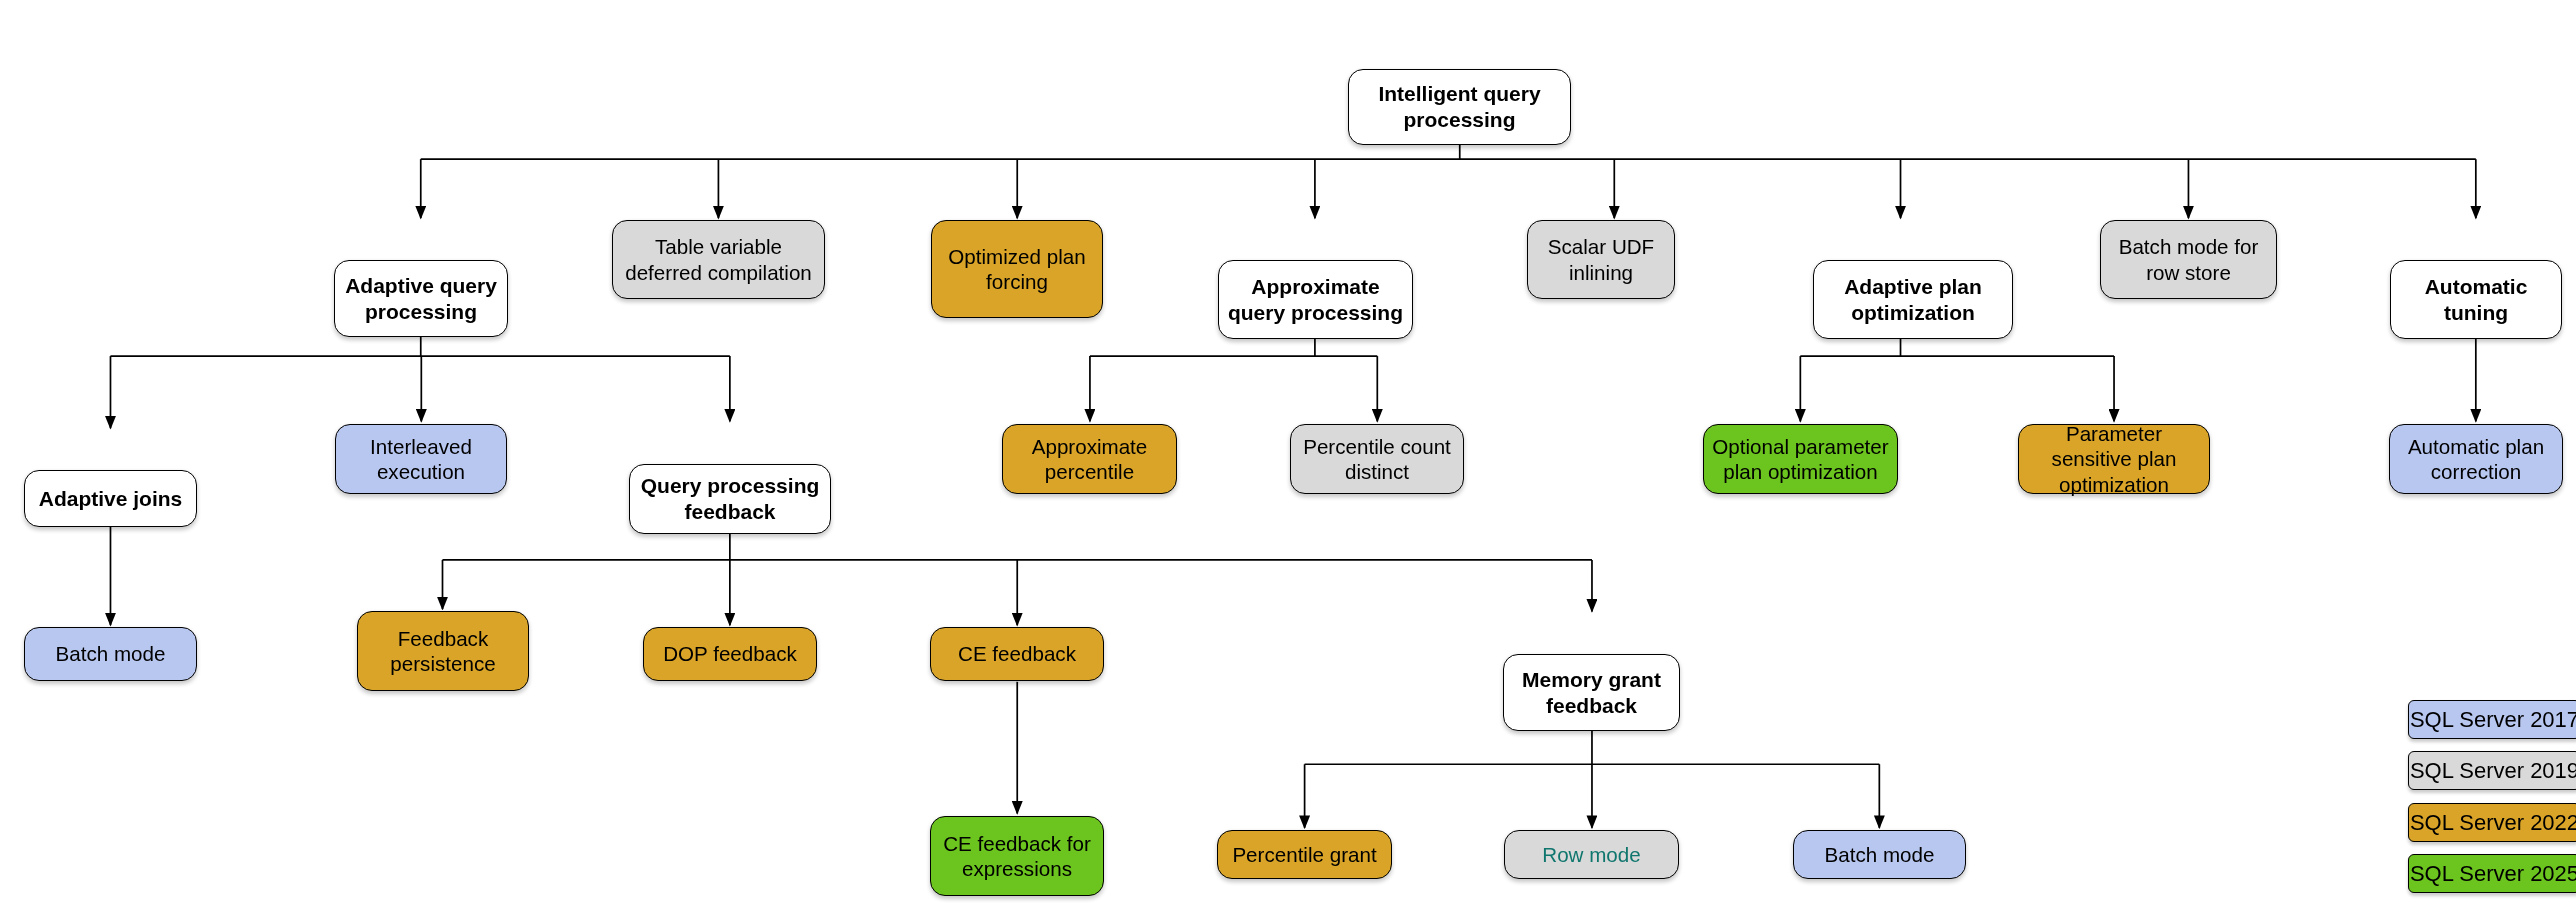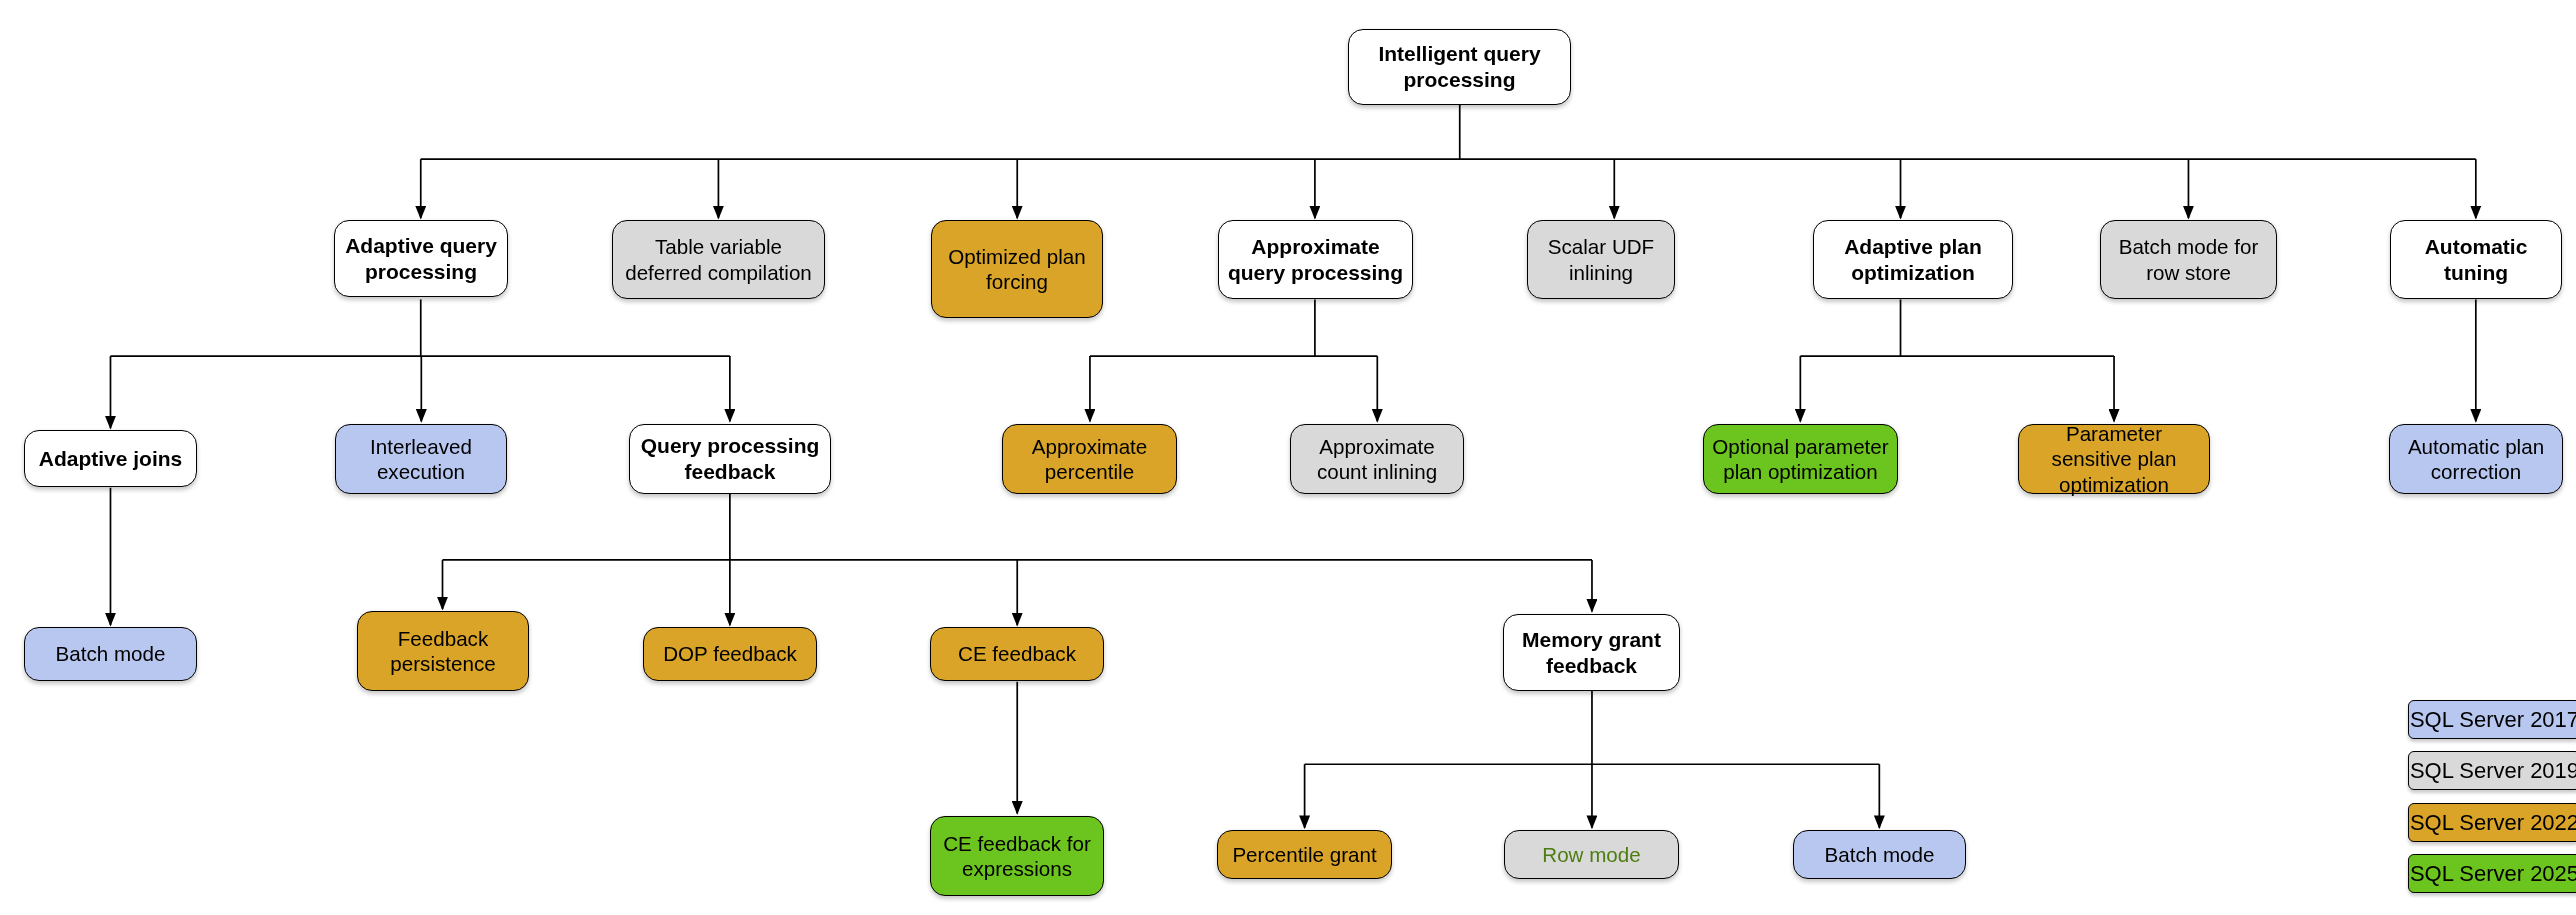--- a/index.html
+++ b/index.html
@@ -28,20 +28,21 @@
     background: #ffffff;
     color: #000000;
     font-size: 20.6px;
     line-height: 1.22;
     padding: 1.1px 8px;
     box-shadow: 0 2.9px 4px rgba(0,0,0,0.22);
   }
   .node.cat-root, .node.cat-group {
     font-weight: bold;
     font-size: 21px;
+    margin-top: 40px;
   }
   .legend-item {
     position: absolute;
     display: flex;
     align-items: center;
     justify-content: center;
     box-sizing: border-box;
     border: 1.7px solid #000000;
     border-radius: 6px;
     color: #000000;
@@ -108,32 +109,32 @@
       <div class="node cat-sql2022" style="left: 931px; top: 220px; width: 172px; height: 98px; background: rgb(217, 164, 39); border-color: rgb(0, 0, 0); color: rgb(0, 0, 0);">Optimized plan forcing</div>
       <div class="node cat-group" style="left: 1218px; top: 220px; width: 195px; height: 79px; background: rgb(255, 255, 255); border-color: rgb(0, 0, 0); color: rgb(0, 0, 0);">Approximate query processing</div>
       <div class="node cat-sql2019" style="left: 1527px; top: 220px; width: 148px; height: 79px; background: rgb(217, 217, 217); border-color: rgb(0, 0, 0); color: rgb(0, 0, 0);">Scalar UDF inlining</div>
       <div class="node cat-group" style="left: 1813px; top: 220px; width: 200px; height: 79px; background: rgb(255, 255, 255); border-color: rgb(0, 0, 0); color: rgb(0, 0, 0);">Adaptive plan optimization</div>
       <div class="node cat-sql2019" style="left: 2100px; top: 220px; width: 177px; height: 79px; background: rgb(217, 217, 217); border-color: rgb(0, 0, 0); color: rgb(0, 0, 0);">Batch mode for row store</div>
       <div class="node cat-group" style="left: 2390px; top: 220px; width: 172px; height: 79px; background: rgb(255, 255, 255); border-color: rgb(0, 0, 0); color: rgb(0, 0, 0);">Automatic tuning</div>
       <div class="node cat-group" style="left: 24px; top: 430px; width: 173px; height: 57px; background: rgb(255, 255, 255); border-color: rgb(0, 0, 0); color: rgb(0, 0, 0);">Adaptive joins</div>
       <div class="node cat-sql2017" style="left: 335px; top: 424px; width: 172px; height: 70px; background: rgb(184, 199, 240); border-color: rgb(0, 0, 0); color: rgb(0, 0, 0);">Interleaved execution</div>
       <div class="node cat-group" style="left: 629px; top: 424px; width: 202px; height: 70px; background: rgb(255, 255, 255); border-color: rgb(0, 0, 0); color: rgb(0, 0, 0);">Query processing feedback</div>
       <div class="node cat-sql2022" style="left: 1002px; top: 424px; width: 175px; height: 70px; background: rgb(217, 164, 39); border-color: rgb(0, 0, 0); color: rgb(0, 0, 0);">Approximate percentile</div>
-      <div class="node cat-sql2019" style="left: 1290px; top: 424px; width: 174px; height: 70px; background: rgb(217, 217, 217); border-color: rgb(0, 0, 0); color: rgb(0, 0, 0);">Approximate count inlining</div>
+      <div class="node cat-sql2019" style="left: 1290px; top: 424px; width: 174px; height: 70px; background: rgb(217, 217, 217); border-color: rgb(0, 0, 0); color: rgb(0, 0, 0);">Percentile count distinct</div>
       <div class="node cat-sql2025" style="left: 1703px; top: 424px; width: 195px; height: 70px; background: rgb(108, 196, 30); border-color: rgb(0, 0, 0); color: rgb(0, 0, 0);">Optional parameter plan optimization</div>
       <div class="node cat-sql2022" style="left: 2018px; top: 424px; width: 192px; height: 70px; background: rgb(217, 164, 39); border-color: rgb(0, 0, 0); color: rgb(0, 0, 0);">Parameter sensitive plan optimization</div>
       <div class="node cat-sql2017" style="left: 2389px; top: 424px; width: 174px; height: 70px; background: rgb(184, 199, 240); border-color: rgb(0, 0, 0); color: rgb(0, 0, 0);">Automatic plan correction</div>
       <div class="node cat-sql2017" style="left: 24px; top: 627px; width: 173px; height: 54px; background: rgb(184, 199, 240); border-color: rgb(0, 0, 0); color: rgb(0, 0, 0);">Batch mode</div>
       <div class="node cat-sql2022" style="left: 357px; top: 611px; width: 172px; height: 80px; background: rgb(217, 164, 39); border-color: rgb(0, 0, 0); color: rgb(0, 0, 0);">Feedback persistence</div>
       <div class="node cat-sql2022" style="left: 643px; top: 627px; width: 174px; height: 54px; background: rgb(217, 164, 39); border-color: rgb(0, 0, 0); color: rgb(0, 0, 0);">DOP feedback</div>
       <div class="node cat-sql2022" style="left: 930px; top: 627px; width: 174px; height: 54px; background: rgb(217, 164, 39); border-color: rgb(0, 0, 0); color: rgb(0, 0, 0);">CE feedback</div>
       <div class="node cat-group" style="left: 1503px; top: 614px; width: 177px; height: 77px; background: rgb(255, 255, 255); border-color: rgb(0, 0, 0); color: rgb(0, 0, 0);">Memory grant feedback</div>
       <div class="node cat-sql2025" style="left: 930px; top: 816px; width: 174px; height: 80px; background: rgb(108, 196, 30); border-color: rgb(0, 0, 0); color: #000000;">CE feedback for expressions</div>
       <div class="node cat-sql2022" style="left: 1217px; top: 830px; width: 175px; height: 49px; background: rgb(217, 164, 39); border-color: rgb(0, 0, 0); color: rgb(0, 0, 0);">Percentile grant</div>
-      <div class="node cat-sql2019" style="left: 1504px; top: 830px; width: 175px; height: 49px; background: rgb(217, 217, 217); border-color: rgb(0, 0, 0); color: #4d7c0f;">Row mode</div>
+      <div class="node cat-sql2019" style="left: 1504px; top: 830px; width: 175px; height: 49px; background: rgb(217, 217, 217); border-color: rgb(0, 0, 0); color: #0f766e;">Row mode</div>
       <div class="node cat-sql2017" style="left: 1793px; top: 830px; width: 173px; height: 49px; background: rgb(184, 199, 240); border-color: rgb(0, 0, 0); color: rgb(0, 0, 0);">Batch mode</div>
     </div>
   <div id="legend-layer">
       <div class="legend-item" style="left: 2389px; top: 700px; width: 173px; height: 39px; background: rgb(184, 199, 240); border-color: rgb(0, 0, 0); color: rgb(0, 0, 0);">SQL Server 2017</div>
       <div class="legend-item" style="left: 2389px; top: 751px; width: 173px; height: 39px; background: rgb(217, 217, 217); border-color: rgb(0, 0, 0); color: rgb(0, 0, 0);">SQL Server 2019</div>
       <div class="legend-item" style="left: 2389px; top: 803px; width: 173px; height: 39px; background: rgb(217, 164, 39); border-color: rgb(0, 0, 0); color: rgb(0, 0, 0);">SQL Server 2022</div>
       <div class="legend-item" style="left: 2389px; top: 854px; width: 173px; height: 39px; background: rgb(108, 196, 30); border-color: rgb(0, 0, 0); color: rgb(0, 0, 0);">SQL Server 2025</div>
     </div>
 </div>
 

